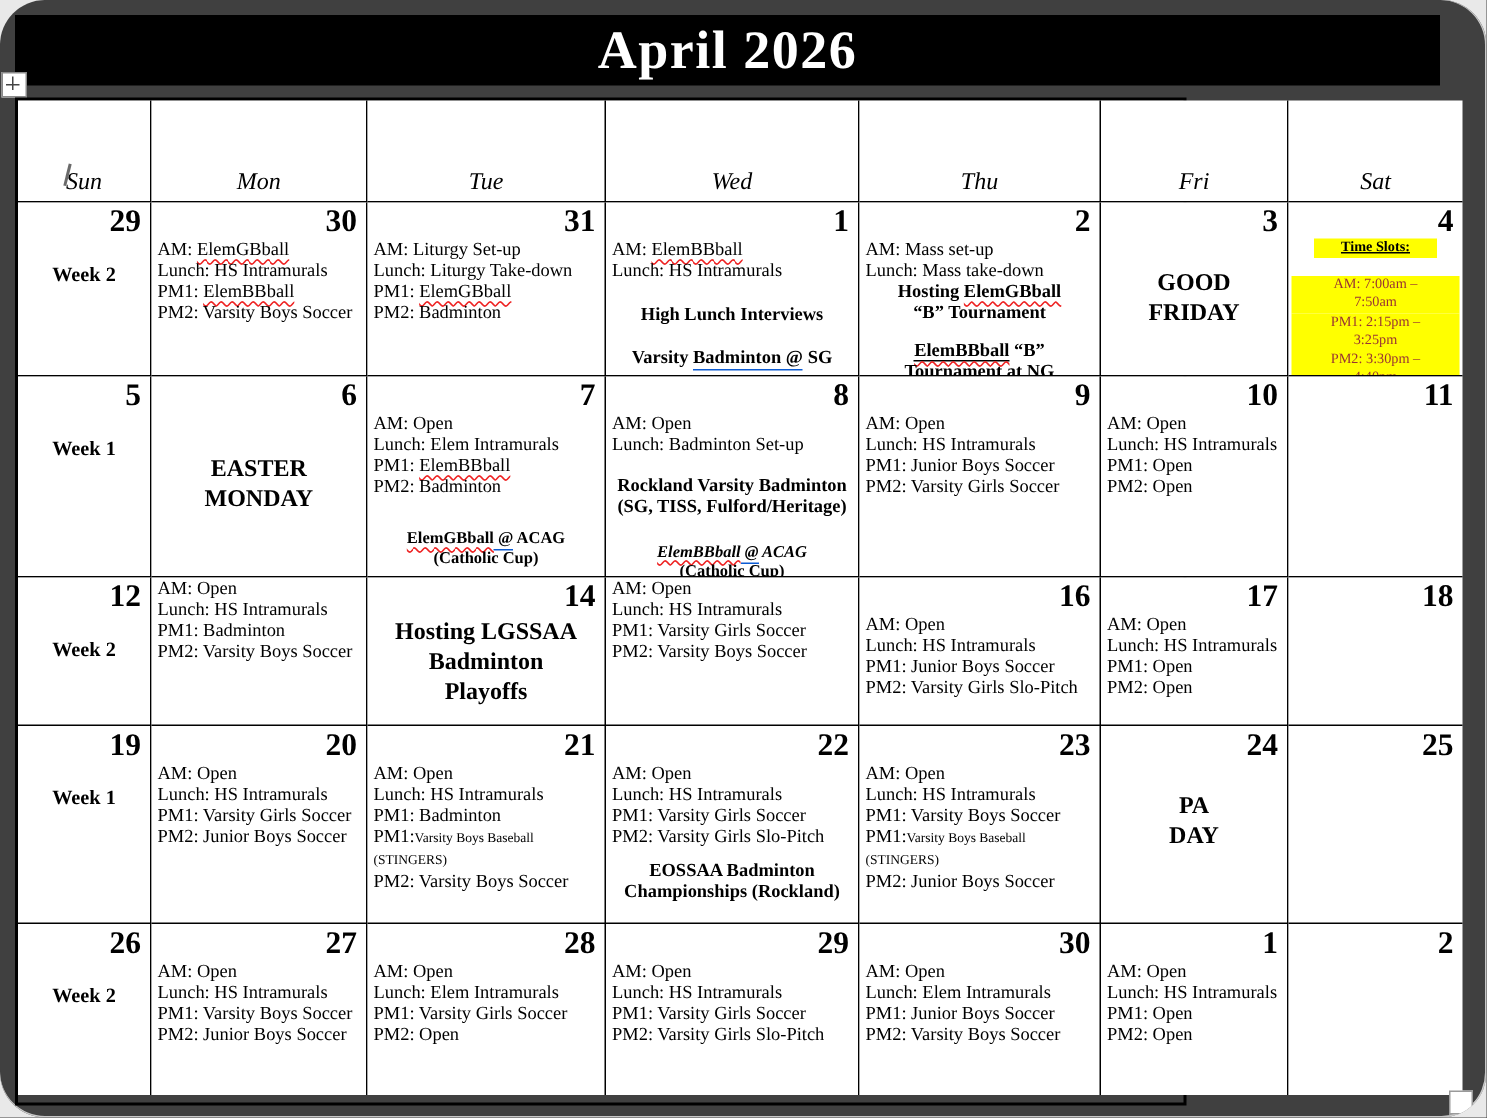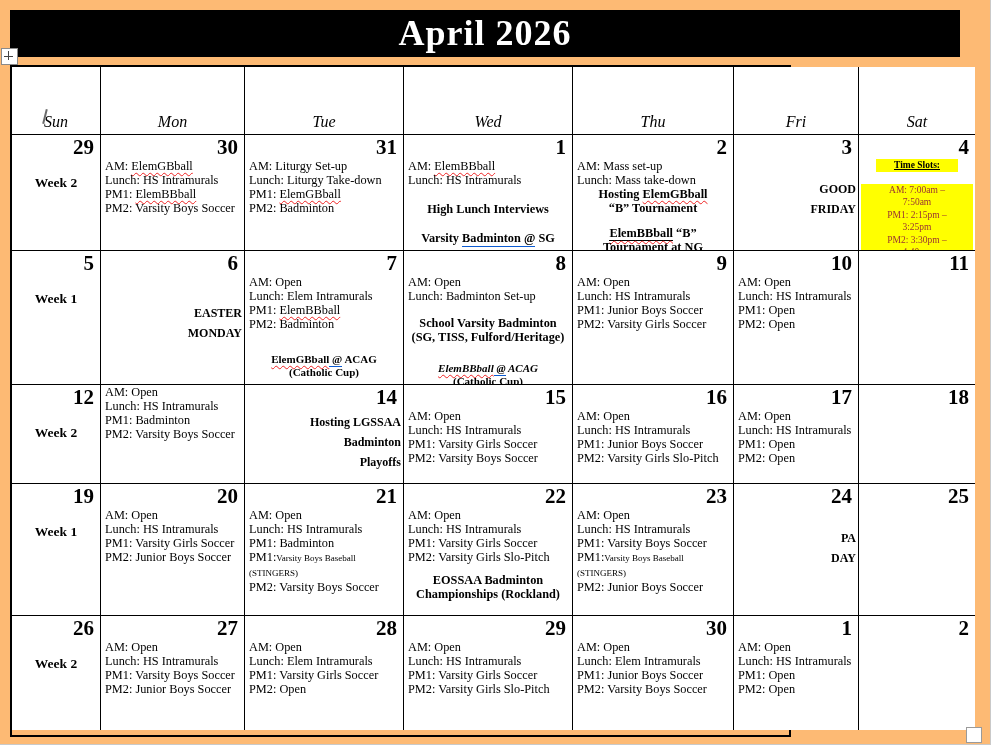--- a/index.html
+++ b/index.html
@@ -1,18 +1,18 @@
 <!DOCTYPE html>
 <html style="--hl: #ffff00; --sq: #ee2222; --lk: #0b5bd3; --tm: #993333;"><head>
 <meta charset="utf-8">
 <style>
   html,body{margin:0;padding:0;}
   body{font-family:"Liberation Serif","DejaVu Serif",serif;background:#e9e9e9;}
-  .page{position:relative;width:991px;height:745px;background:#fdba74;overflow:hidden;
-        box-shadow:inset -1px 0 0 #c9c9c9, inset 0 -1px 0 #c9c9c9;}
+  .page{position:relative;width:991px;height:745px;background:#404040;overflow:hidden;
+        box-shadow:inset -1px 0 0 #c9c9c9, inset 0 -1px 0 #c9c9c9;border-radius:30px;}
 
   
   .titlebar{position:absolute;left:10px;top:10px;width:950px;height:47px;background:#000;
             color:#fff;font-weight:bold;font-size:36px;text-align:center;line-height:46px;
             letter-spacing:1px;}
 
   
   .move-handle{position:absolute;left:1px;top:48px;width:15px;height:15px;background:#fff;
                border:1px solid #8a8a8a;}
   .move-handle .bar-h{position:absolute;left:2px;top:6.5px;width:9px;height:1.5px;background:#444;}
@@ -38,21 +38,21 @@
 
   .hcell{display:flex;align-items:flex-end;justify-content:center;}
   .hname{font-style:italic;font-size:16px;padding-bottom:3px;}
 
   .num{font-weight:bold;font-size:21px;text-align:right;padding:1px 6px 0 0;line-height:1.05;height:23px;}
   .week{font-weight:bold;font-size:13.5px;text-align:center;margin-top:16px;}
 
   .line{font-size:12.3px;line-height:14px;padding:0 2px 0 4px;}
   .line.ac{text-align:center;padding:0 2px;}
   .line.bold{font-weight:bold;}
-  .line.sz-m{font-size:12px;line-height:20px;text-align:right;}
+  .line.sz-m{font-size:16px;line-height:20px;}
   .line.sz-s{font-size:11px;line-height:13px;}
   .line.sz-t{font-size:9.5px;line-height:12.5px;}
 
   .st-w{text-decoration:underline wavy var(--sq);text-decoration-thickness:1px;text-underline-offset:2px;}
   .st-wu{text-decoration:underline wavy var(--sq);text-decoration-thickness:1px;text-underline-offset:3px;
          border-bottom:1px solid #000;}
   .st-bu{border-bottom:1.5px solid var(--lk);padding-bottom:0.5px;}
   .st-u{text-decoration:underline;}
   .st-t{font-size:9px;}
   .hl{background:var(--hl);padding:0 18px;display:inline-block;}
@@ -152,21 +152,21 @@
         <div class="line"><span>Lunch: Elem Intramurals</span></div>
         <div class="line"><span>PM1: </span><span class="st-w">ElemBBball</span></div>
         <div class="line"><span>PM2: Badminton</span></div>
         <div class="line ac bold sz-s" style="margin-top: 22px;"><span class="st-w">ElemGBball</span><span class="st-bu"> @</span><span> ACAG</span></div>
         <div class="line ac bold sz-s"><span>(Catholic Cup)</span></div>
       </div>
       <div class="cell">
         <div class="num">8</div>
         <div class="line"><span>AM: Open</span></div>
         <div class="line"><span>Lunch: Badminton Set-up</span></div>
-        <div class="line ac bold" style="margin-top: 13px;"><span>School Varsity Badminton</span></div>
+        <div class="line ac bold" style="margin-top: 13px;"><span>Rockland Varsity Badminton</span></div>
         <div class="line ac bold"><span>(SG, TISS, Fulford/Heritage)</span></div>
         <div class="line ac bold sz-s" style="margin-top: 18px; font-style: italic;"><span class="st-w">ElemBBball</span><span class="st-bu"> @</span><span> ACAG</span></div>
         <div class="line ac bold sz-s"><span>(Catholic Cup)</span></div>
       </div>
       <div class="cell">
         <div class="num">9</div>
         <div class="line"><span>AM: Open</span></div>
         <div class="line"><span>Lunch: HS Intramurals</span></div>
         <div class="line"><span>PM1: Junior Boys Soccer</span></div>
         <div class="line"><span>PM2: Varsity Girls Soccer</span></div>
@@ -191,21 +191,20 @@
         <div class="line"><span>PM1: Badminton</span></div>
         <div class="line"><span>PM2: Varsity Boys Soccer</span></div>
       </div>
       <div class="cell">
         <div class="num">14</div>
         <div class="line ac bold sz-m" style="margin-top: 3px;"><span>Hosting LGSSAA</span></div>
         <div class="line ac bold sz-m"><span>Badminton</span></div>
         <div class="line ac bold sz-m"><span>Playoffs</span></div>
       </div>
       <div class="cell">
-        <div class="num">15</div>
         <div class="line"><span>AM: Open</span></div>
         <div class="line"><span>Lunch: HS Intramurals</span></div>
         <div class="line"><span>PM1: Varsity Girls Soccer</span></div>
         <div class="line"><span>PM2: Varsity Boys Soccer</span></div>
       </div>
       <div class="cell">
         <div class="num">16</div>
         <div class="line"><span>AM: Open</span></div>
         <div class="line"><span>Lunch: HS Intramurals</span></div>
         <div class="line"><span>PM1: Junior Boys Soccer</span></div>

